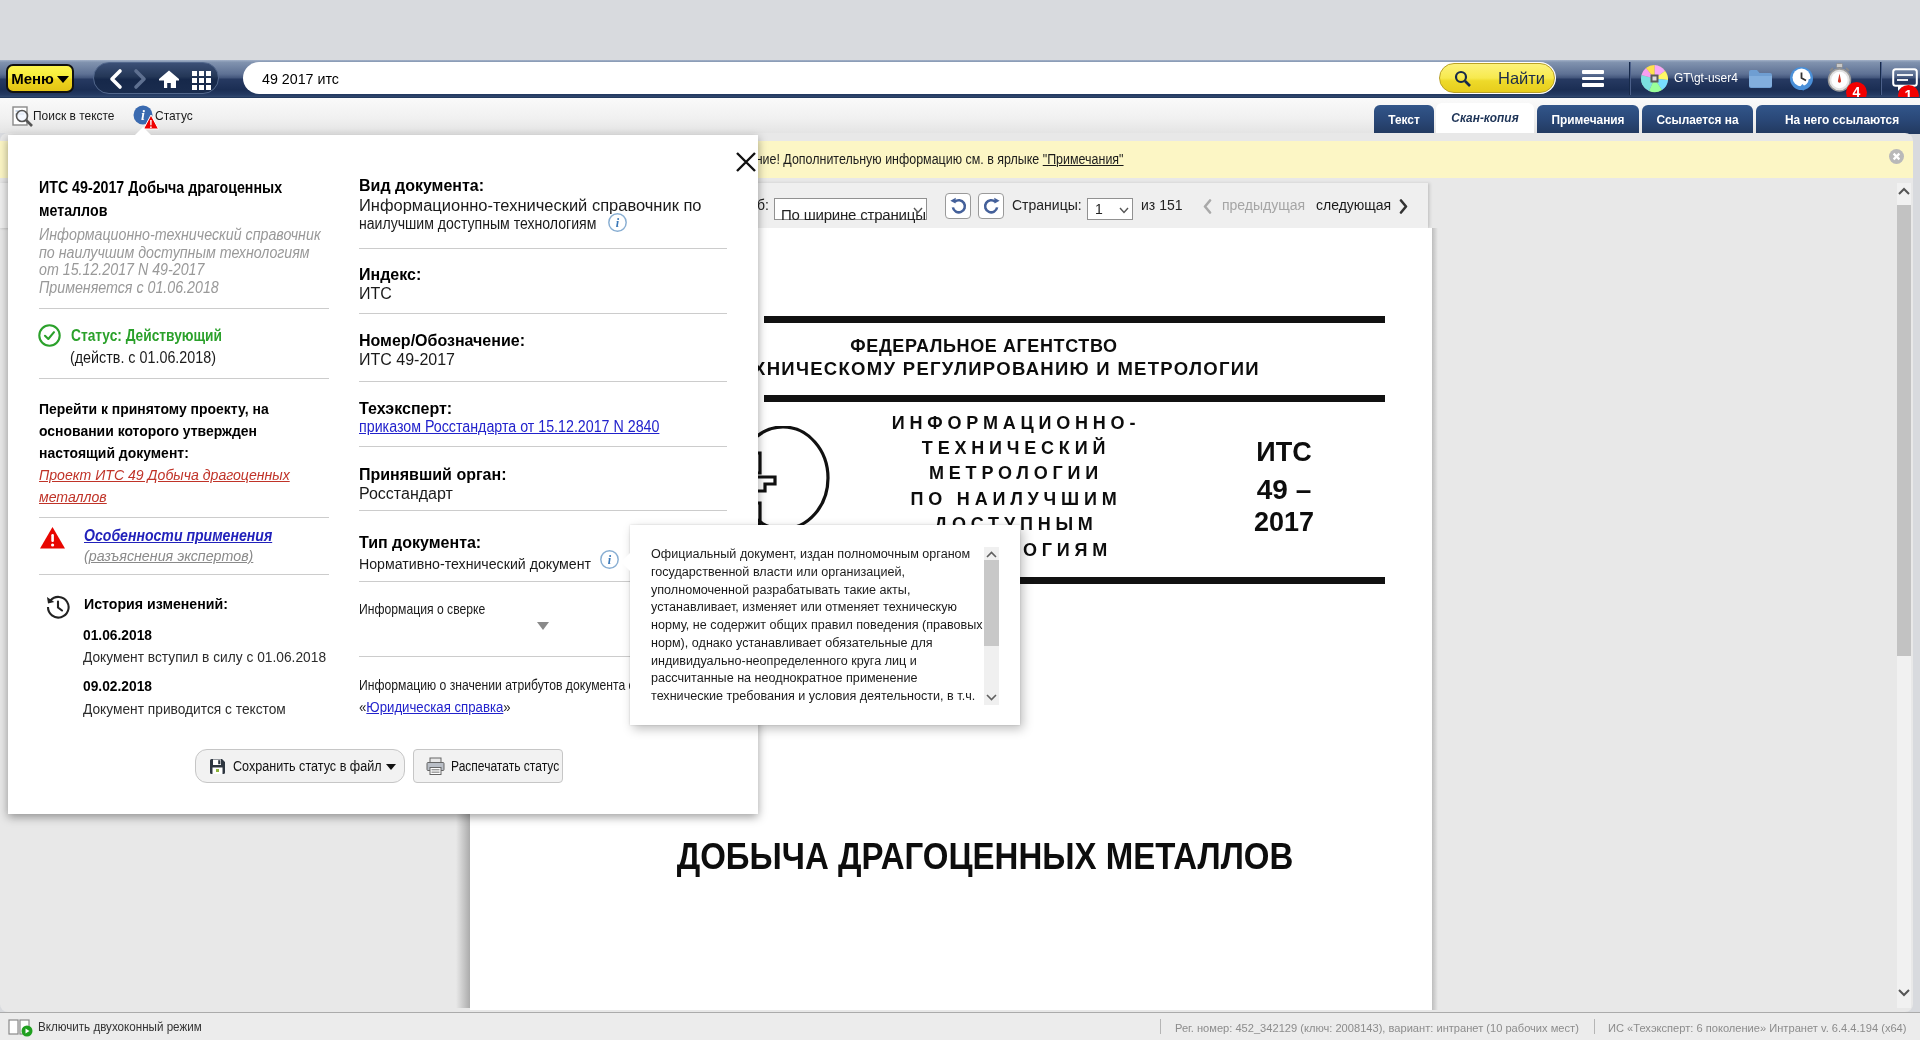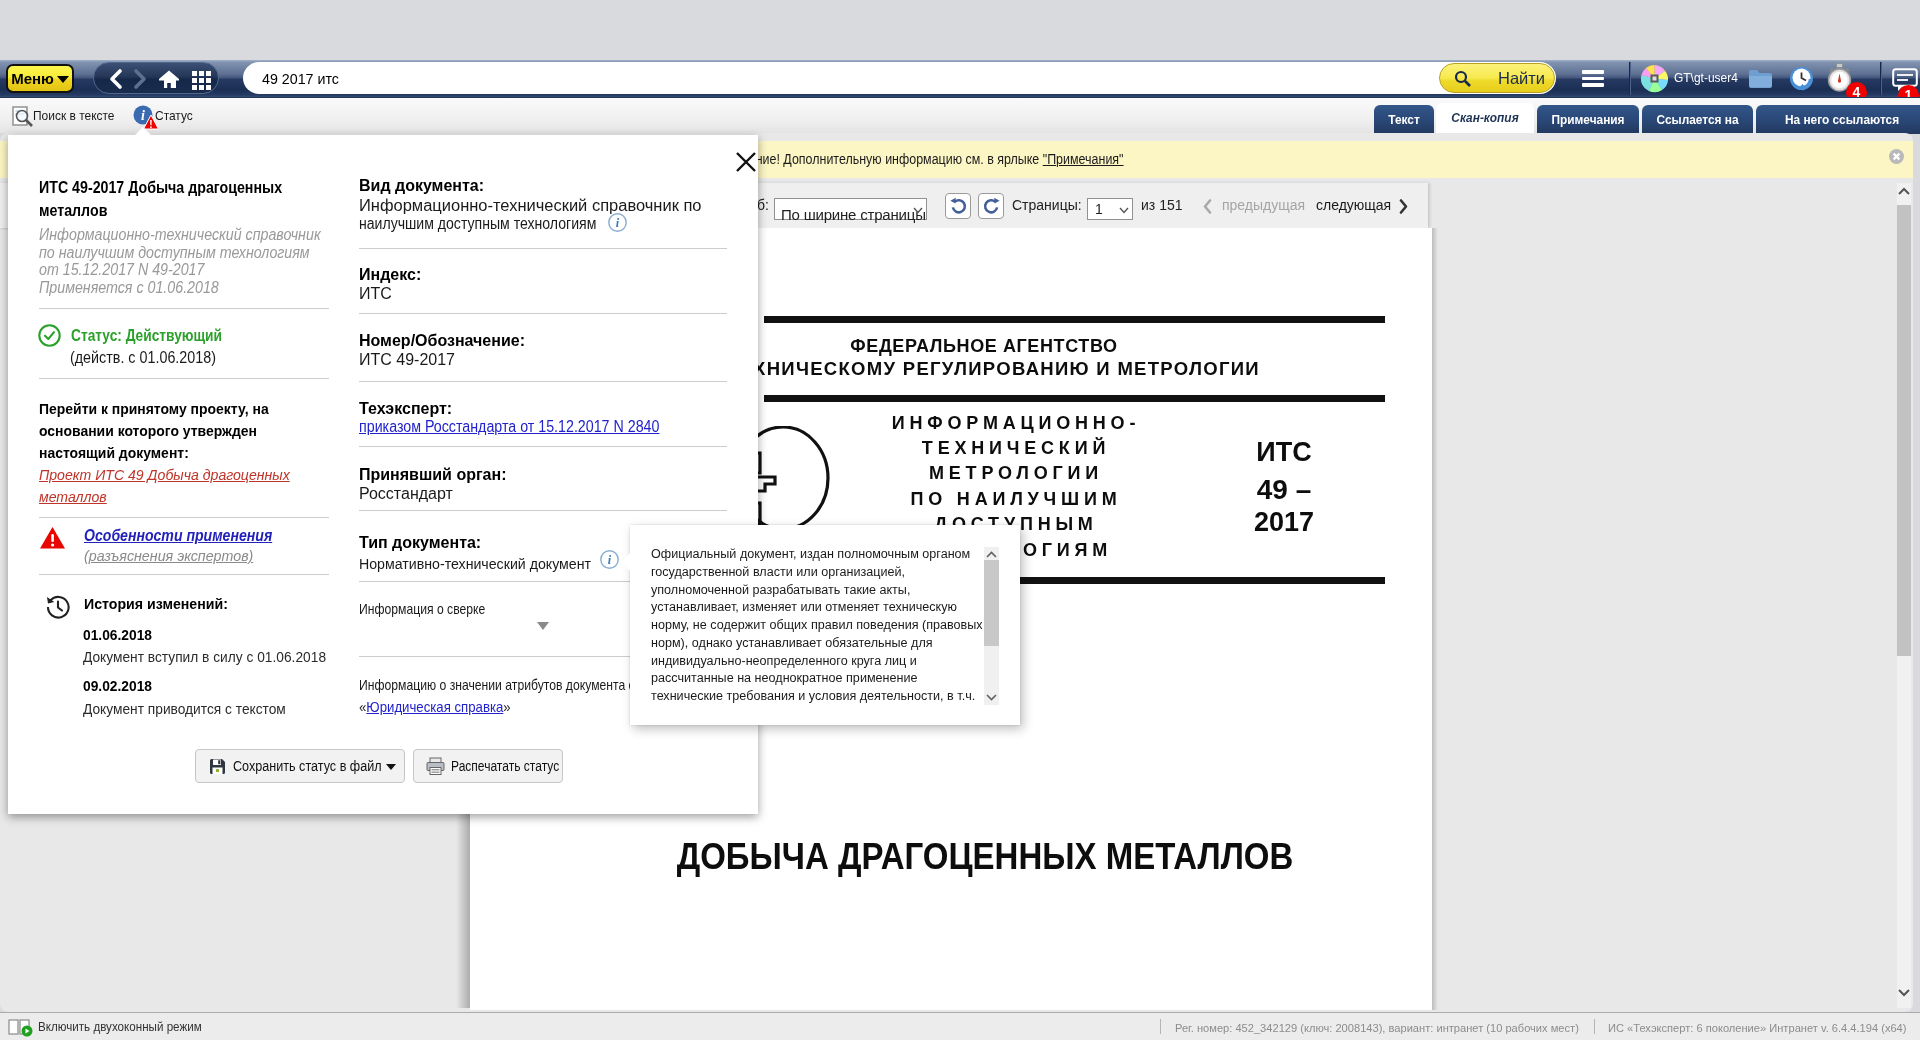--- a/index.html
+++ b/index.html
@@ -309,21 +309,21 @@
       <path d="M4.5 5.5 A10.3 10.3 0 1 1 2 12" fill="none" stroke="#222" stroke-width="2.1"></path>
       <path d="M1 2 l1 6.5 l6.3 -1.6 z" fill="#222"></path>
       <path d="M12 6.5 v6 l4 3" fill="none" stroke="#222" stroke-width="2.1" stroke-linecap="round"></path>
     </svg>
     <div class="t b" style="left:76px;top:460px;font-size:15.5px;transform:scaleX(0.914);transform-origin:0 0">История изменений:</div>
     <div class="t b" style="left:75px;top:491px;font-size:15.5px;transform:scaleX(0.89);transform-origin:0 0">01.06.2018</div>
     <div class="t" style="left:75px;top:513px;font-size:15.5px;color:#2b2b2b;transform:scaleX(0.887);transform-origin:0 0">Документ вступил в силу с 01.06.2018</div>
     <div class="t b" style="left:75px;top:542px;font-size:15.5px;transform:scaleX(0.89);transform-origin:0 0">09.02.2018</div>
     <div class="t" style="left:75px;top:565px;font-size:15.5px;color:#2b2b2b;transform:scaleX(0.887);transform-origin:0 0">Документ приводится с текстом</div>
 
-    <div class="abs" style="left:187px;top:614px;width:210px;height:34px;background:#f2f2f2;border:1px solid #c6c6c6;border-radius:4px">
+    <div class="abs" style="left:187px;top:614px;width:210px;height:34px;background:#f2f2f2;border:1px solid #c6c6c6;border-radius:12px">
       <svg class="abs" style="left:13px;top:8px" width="17" height="17" viewBox="0 0 17 17">
         <path d="M1 2.5 A1.5 1.5 0 0 1 2.5 1 H13 L16 4 V14.5 A1.5 1.5 0 0 1 14.5 16 H2.5 A1.5 1.5 0 0 1 1 14.5 z" fill="#2e3640"></path>
         <rect x="4" y="1.5" width="8" height="5.5" fill="#fff"></rect>
         <rect x="9.2" y="2.2" width="2.2" height="4" fill="#2e3640"></rect>
         <rect x="3.5" y="9.5" width="10" height="6.5" fill="#fff"></rect>
         <rect x="7" y="11" width="3" height="3" fill="#8db33a"></rect>
       </svg>
       <span style="position:absolute;left:37px;top:8px;font-size:14px;color:#111;white-space:nowrap;transform:scaleX(0.9);transform-origin:0 0">Сохранить статус в файл</span>
       <span style="position:absolute;left:190px;top:14px;width:0;height:0;border-left:5.5px solid transparent;border-right:5.5px solid transparent;border-top:6.5px solid #111"></span>
     </div>

